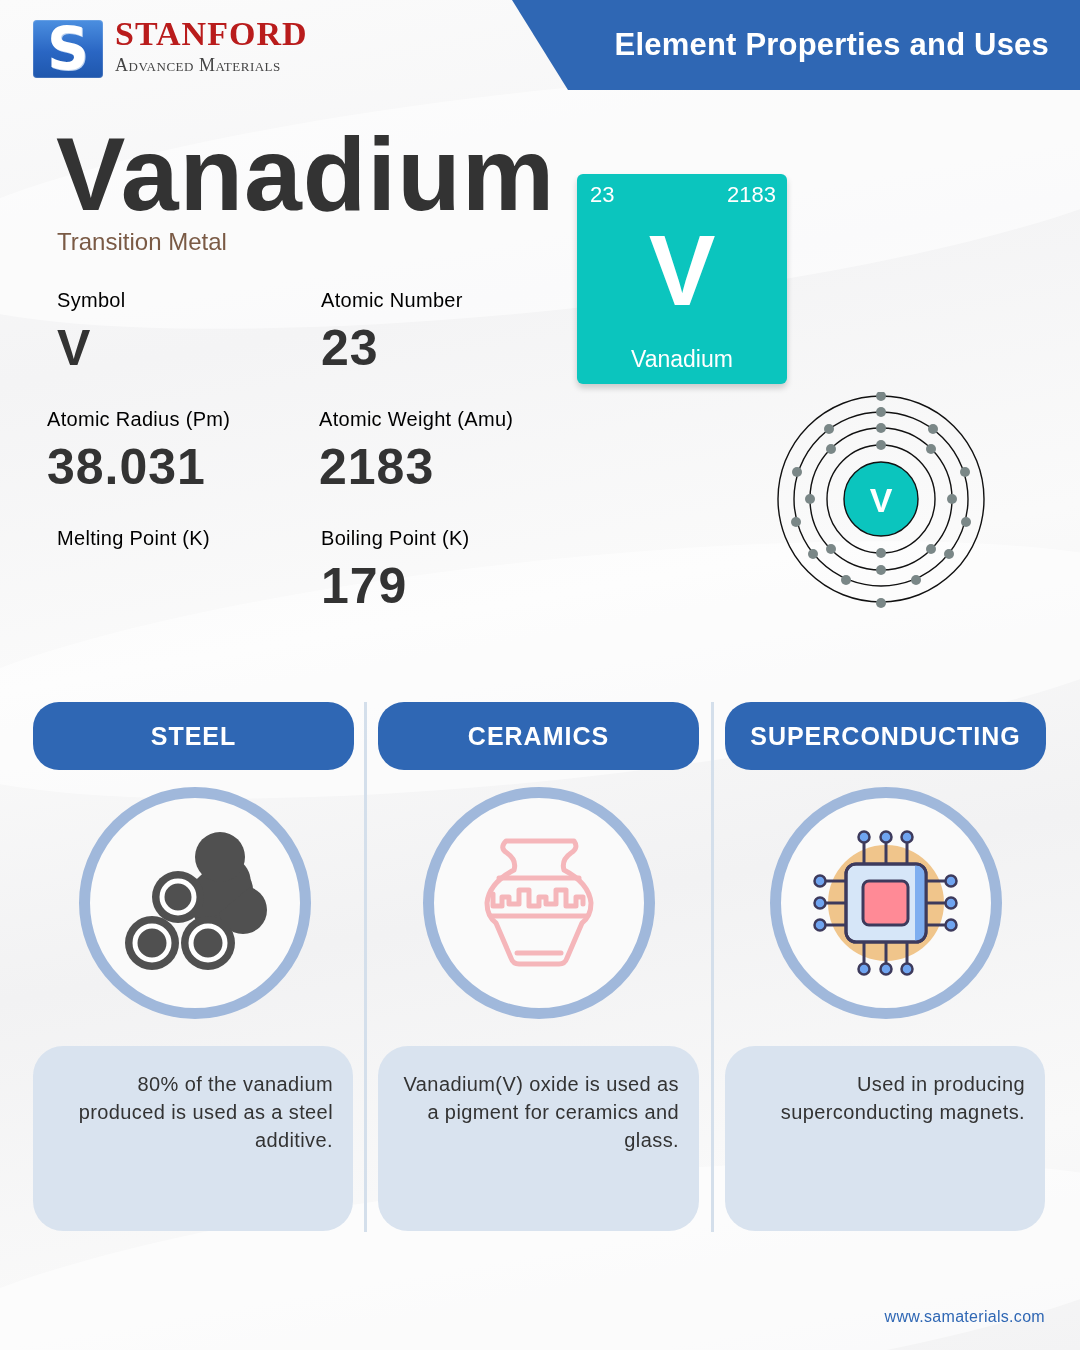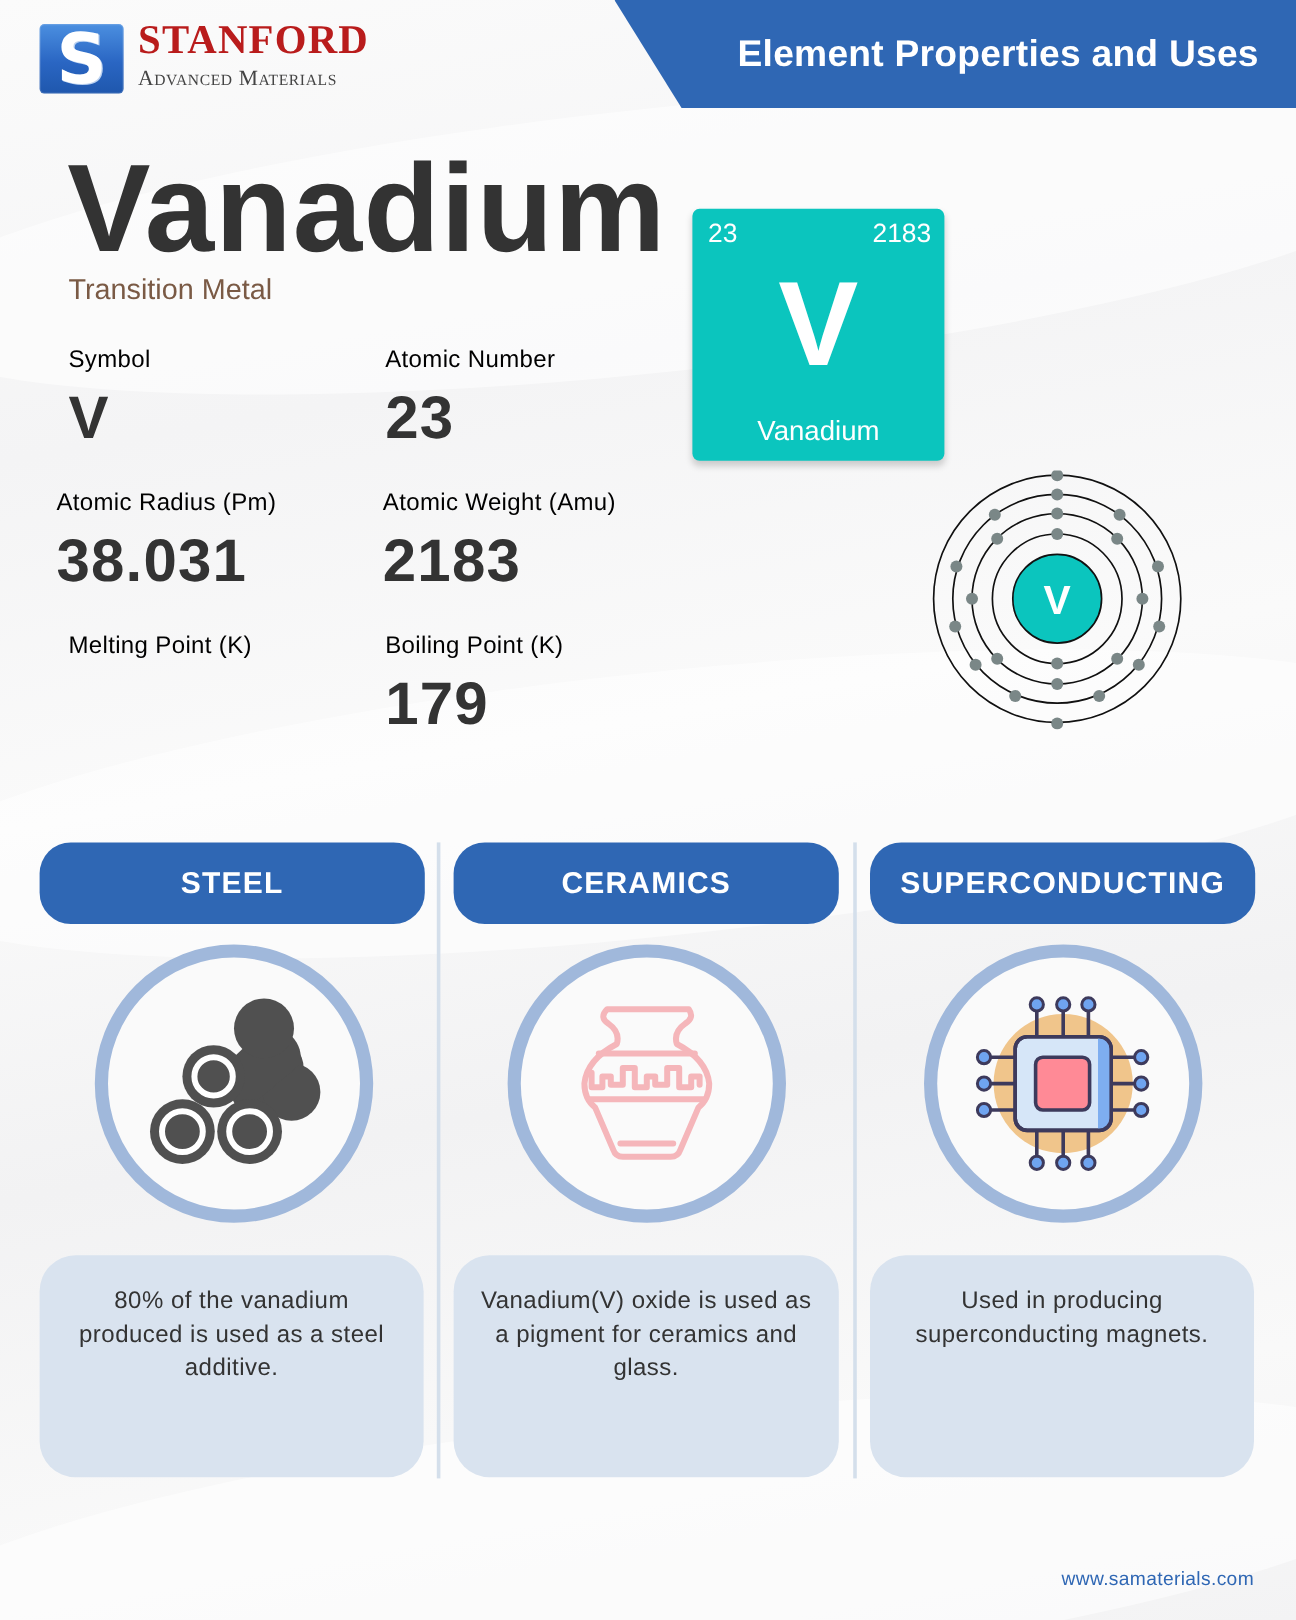--- a/index.html
+++ b/index.html
@@ -76,21 +76,21 @@
     background: #2f67b4; color: #fff; font-weight: bold; font-size: 25px; letter-spacing: 1px;
     display: flex; align-items: center; justify-content: center;
   }
   .icon-ring {
     position: absolute; top: 787px; width: 232px; height: 232px; border-radius: 50%;
     border: 11px solid #a0b8db; background: #fafafa;
     display: flex; align-items: center; justify-content: center;
   }
   .card {
     position: absolute; top: 1046px; width: 320px; height: 185px; border-radius: 30px;
-    background: #d9e3ef; padding: 24px 20px 0 20px; text-align: center;
+    background: #d9e3ef; padding: 24px 20px 0 20px; text-align: right;
     font-size: 20px; line-height: 28px; color: #333; letter-spacing: 0.4px;
   }
   .footer-url { position: absolute; right: 35px; top: 1308px; font-size: 16px; color: #2f67b4; letter-spacing: 0.3px; }
 </style>
 </head>
 <body>
 
 <div class="bg-wave" style="top:90px;"></div>
 <div class="bg-wave" style="top:560px;"></div>
 <div class="bg-wave" style="top:1180px;"></div>

